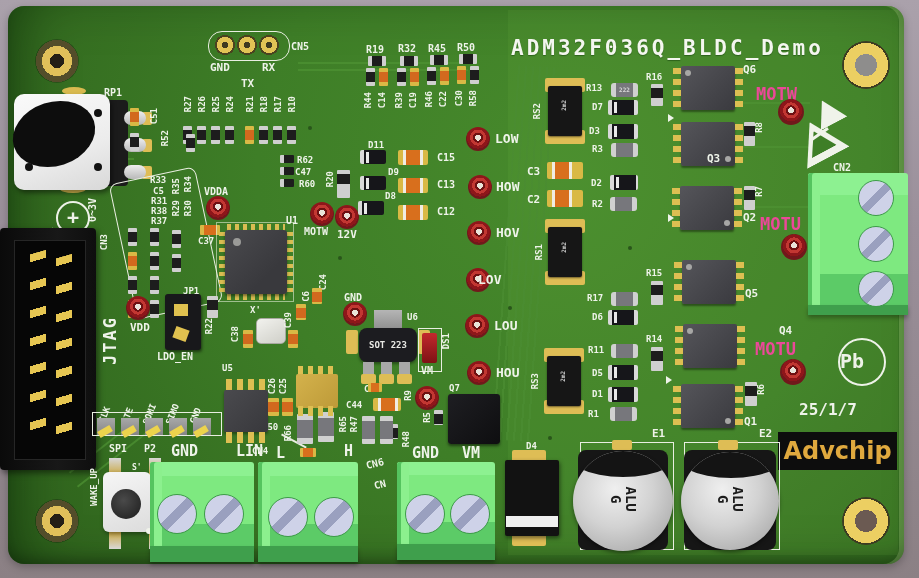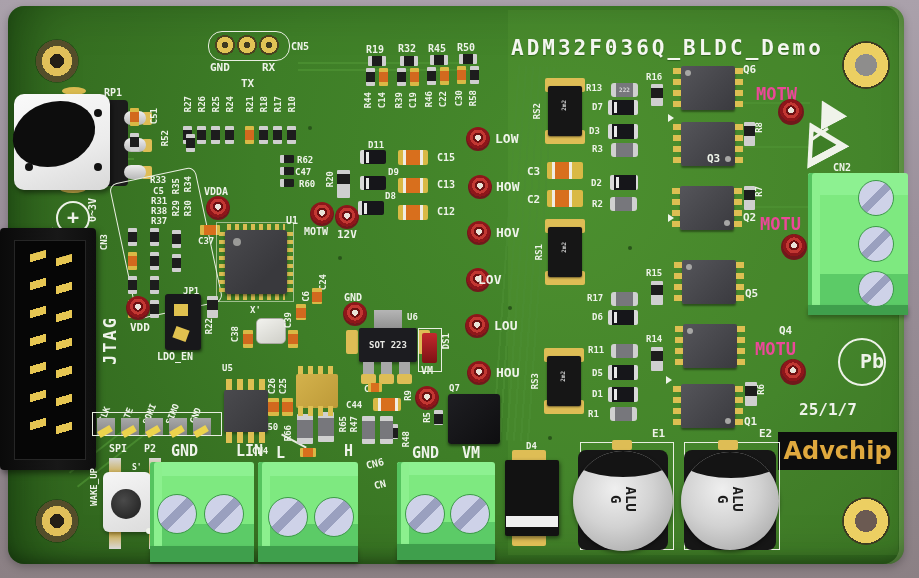--- a/index.html
+++ b/index.html
@@ -80,21 +80,21 @@
   <div class="via" style="left:540px;top:430px"></div>
 </div>
 
 <div class="hole" style="left:35px;top:39px;width:44px;height:44px;background:radial-gradient(circle,#241f16 0 7px,#e0c05a 7px 15px,#534d2a 15px 21px,rgba(0,0,0,.25) 21px 22px,transparent 22px)"></div>
 <div class="hole" style="left:842px;top:41px;width:48px;height:48px;background:radial-gradient(circle,#8e8d8c 0 11px,#eccf62 11px 22px,#3c3c22 22px 24px,transparent 24px)"></div>
 <div class="hole" style="left:35px;top:499px;width:44px;height:44px;background:radial-gradient(circle,#241f16 0 7px,#e0c05a 7px 15px,#534d2a 15px 21px,rgba(0,0,0,.25) 21px 22px,transparent 22px)"></div>
 <div class="hole" style="left:842px;top:497px;width:48px;height:48px;background:radial-gradient(circle,#6b5a52 0 11px,#eccf62 11px 22px,#3c3c22 22px 24px,transparent 24px)"></div>
 
 <div class="title" style="left:511px;top:36px">ADM32F036Q_BLDC_Demo</div>
 <div class="l" style="left:799px;top:402px;font-size:16px">25/1/7</div>
-<div class="ab" style="left:838px;top:338px;width:44px;height:44px;border:2.5px solid #eef2e8;border-radius:50%;color:#eef2e8;font:bold 20px 'DejaVu Sans Mono',monospace;text-align:right;line-height:42px"><span>Pb</span></div>
+<div class="ab" style="left:838px;top:338px;width:44px;height:44px;border:2.5px solid #eef2e8;border-radius:50%;color:#eef2e8;font:bold 20px 'DejaVu Sans Mono',monospace;text-align:left;line-height:42px"><span>Pb</span></div>
 <div class="ab" style="left:778px;top:432px;width:119px;height:38px;background:#0d0d0d;text-align:center">
   <span style="color:#e0a93e;font:bold 24px 'DejaVu Sans',sans-serif;line-height:38px">Advchip</span>
 </div>
 
 <div class="tri" style="left:813px;top:99px;width:30px;height:26px;background:#f0f3ea;transform:rotate(-28deg)"></div>
 <div class="tri" style="left:795px;top:120px;width:48px;height:40px;background:#f0f3ea;transform:rotate(-28deg)"></div>
 <div class="tri" style="left:805px;top:130px;width:28px;height:23px;background:#3e7e27;transform:rotate(-28deg)"></div>
 <div class="trace" style="left:808px;top:133px;width:22px;height:3px;background:#f0f3ea;transform:rotate(-35deg);opacity:1"></div>
 
 <div class="courty" style="left:208px;top:31px;width:80px;height:28px;border-radius:14px"></div>
@@ -388,21 +388,21 @@
 <div class="screw" style="left:858px;top:180px;width:34px;height:34px"></div>
 <div class="screw" style="left:858px;top:226px;width:34px;height:34px"></div>
 <div class="screw" style="left:858px;top:271px;width:34px;height:34px"></div>
 
 <div class="l s10" style="left:344px;top:293px">GND</div>
 <div class="tp" style="left:343px;top:302px"></div>
 <div class="l" style="left:407px;top:313px">U6</div>
 <div class="pad" style="left:346px;top:330px;width:12px;height:24px"></div>
 <div class="pad" style="left:418px;top:330px;width:12px;height:24px"></div>
 <div class="ab" style="left:374px;top:310px;width:28px;height:20px;background:linear-gradient(180deg,#b5b5b5,#8e8e8e)"></div>
-<div class="ab" style="left:359px;top:328px;width:58px;height:34px;background:#1c1c20;border-radius:2px;color:#e8e8e4;font:bold 9px 'DejaVu Sans Mono',monospace;text-align:center;line-height:34px;box-shadow:0 2px 3px rgba(0,0,0,.4)"><span>SOT 223</span></div>
+<div class="ab" style="left:359px;top:328px;width:58px;height:34px;background:#1c1c20;border-radius:8px;color:#e8e8e4;font:bold 9px 'DejaVu Sans Mono',monospace;text-align:center;line-height:34px;box-shadow:0 2px 3px rgba(0,0,0,.4)"><span>SOT 223</span></div>
 <div class="ab" style="left:363px;top:362px;width:11px;height:15px;background:#a8a8a8"></div>
 <div class="ab" style="left:381px;top:362px;width:11px;height:15px;background:#a8a8a8"></div>
 <div class="ab" style="left:399px;top:362px;width:11px;height:15px;background:#a8a8a8"></div>
 <div class="pad" style="left:361px;top:374px;width:15px;height:10px"></div>
 <div class="pad" style="left:379px;top:374px;width:15px;height:10px"></div>
 <div class="pad" style="left:397px;top:374px;width:15px;height:10px"></div>
 
 <div class="courty" style="left:418px;top:328px;width:22px;height:42px"></div>
 <div class="ab" style="left:422px;top:333px;width:15px;height:30px;background:linear-gradient(180deg,#c2292d,#7e1114);border-radius:2px"></div>
 <div class="lv" style="left:442px;top:333px">DS1</div>

